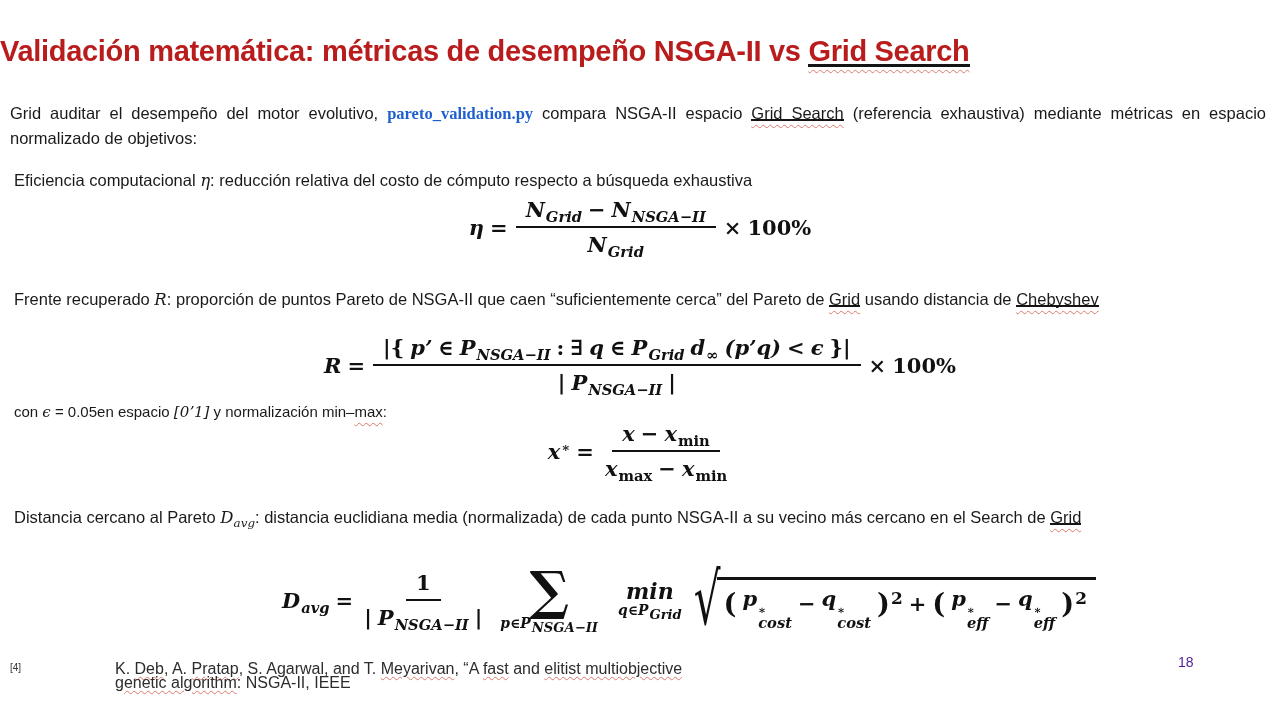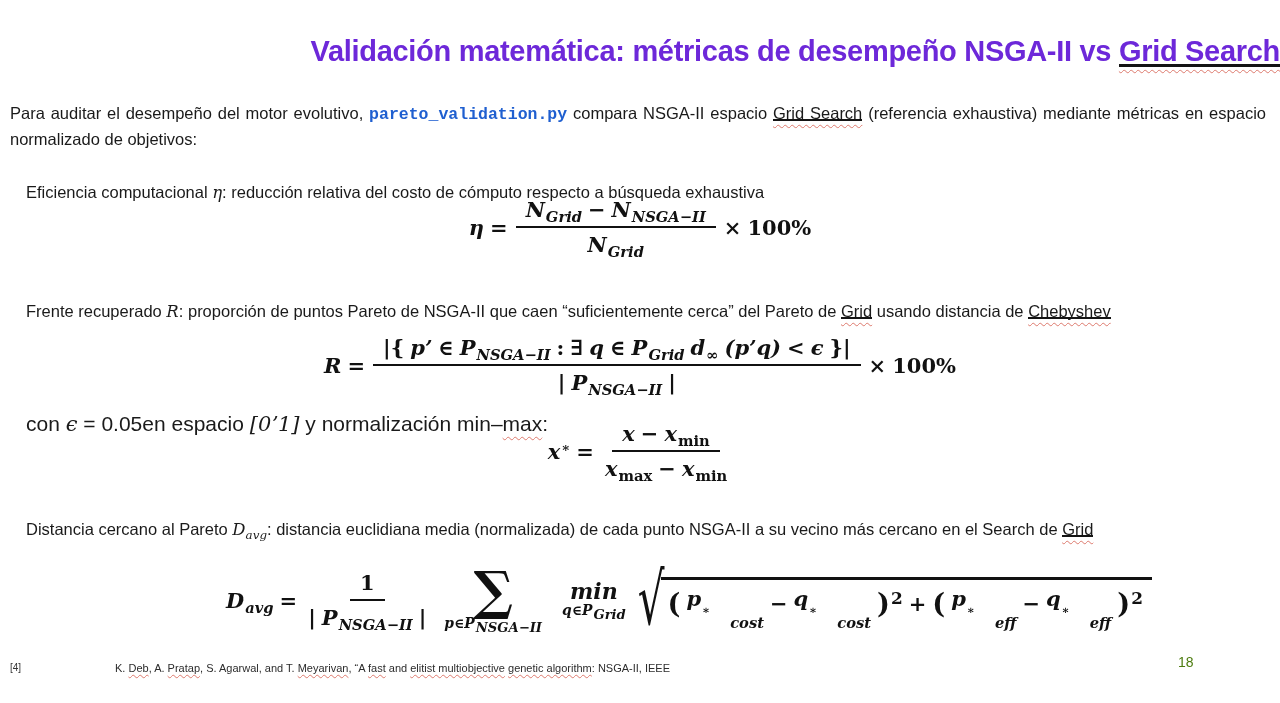--- a/index.html
+++ b/index.html
@@ -2,82 +2,82 @@
 <html><head>
 <meta charset="utf-8">
 <style>
   html,body{margin:0;padding:0;}
   body{width:1280px;height:703px;background:#ffffff;position:relative;overflow:hidden;
        font-family:"Liberation Sans",sans-serif;color:#1a1a1a;}
   .abs{position:absolute;}
 
   
   .b{font-weight:400;}
-  .code{font-family:Liberation Mono, monospace;font-weight:700;color:#1f5fd0;}
+  .code{font-family:Liberation Serif, serif;font-weight:700;color:#1f5fd0;}
   .ser{font-family:"DejaVu Serif",serif;font-style:italic;}
   .rsub{font-size:0.72em;font-style:italic;vertical-align:-0.32em;}
   .u{position:relative;}
   .u::after{content:"";position:absolute;left:0;right:0;bottom:1px;height:1.8px;background:#141414;}
   .sq{text-decoration:underline;text-decoration-style:wavy;text-decoration-color:#dd7a6e;
       text-decoration-thickness:1px;text-underline-offset:5px;}
 
-  .title{top:16px;left:0;right:0;text-align:right;font-size:29px;font-weight:700;
-         letter-spacing:-0.3px;white-space:nowrap;color:#6d28d9;}
+  .title{top:16px;left:0;right:0;text-align:left;font-size:29px;font-weight:700;
+         letter-spacing:-0.3px;white-space:nowrap;color:#b91c1c;}
   .title .u::after{bottom:0;height:3px;}
   .title .sq{text-underline-offset:8px;}
 
   .intro{top:84px;left:10px;width:1256px;font-size:16.5px;line-height:25px;text-align:justify;}
-  .heading{font-size:16.5px;line-height:25px;margin:16px;}
+  .heading{font-size:16.5px;line-height:25px;margin:4px;}
   .h-eta{top:164px;left:10px;width:1245px;}
   .h-front{top:283px;left:10px;width:1240px;}
-  .eps-note{top:395px;left:10px;width:1240px;font-size:21px;}
+  .eps-note{top:395px;left:10px;width:1240px;font-size:15px;}
   .h-dist{top:501px;left:10px;width:1248px;}
 
   .footnote-marker{top:662px;left:10px;font-size:10px;color:#333;}
-  .footnote-text{top:662px;left:115px;width:590px;font-size:11px;line-height:13.5px;color:#2c2c2c;}
+  .footnote-text{top:662px;left:115px;width:590px;font-size:16px;line-height:13.5px;color:#2c2c2c;}
   .footnote-text .sq{text-underline-offset:2px;}
-  .page-number{top:654px;left:1178px;font-size:14px;color:#4d7c0f;}
+  .page-number{top:654px;left:1178px;font-size:14px;color:#4c1d95;}
 
   
   .formula{position:absolute;left:0;right:0;display:flex;justify-content:center;align-items:center;
            font-family:"DejaVu Serif",serif;font-weight:700;color:#111;}
   .f-eta{top:192px;height:70px;font-size:21px;}
   .f-front{top:328px;height:74px;font-size:21px;}
   .f-norm{top:417px;height:68px;font-size:21px;}
   .f-dist{top:548px;height:104px;font-size:21px;padding-left:95px;}
   .tok{display:inline-flex;align-items:baseline;margin:0 3px;white-space:pre;}
   .mi{font-style:italic;}
   .mo{font-style:normal;}
   .big{font-size:1.3em;line-height:1;}
   .msub{font-size:0.7em;font-style:italic;transform:translateY(0.33em);margin-left:1px;}
   .msub.up{font-style:normal;}
   .exp{font-size:0.62em;font-style:normal;transform:translateY(-0.55em);margin-left:1px;}
   .supsub{display:inline-flex;flex-direction:column;align-items:flex-start;line-height:0.95;
           transform:translateY(0.40em);margin-left:1px;}
   .supsub .s1{font-size:0.55em;font-style:normal;}
-  .supsub .s2{font-size:0.7em;font-style:italic;margin-left:28px;}
+  .supsub .s2{font-size:0.7em;font-style:italic;}
   .frac{display:inline-flex;flex-direction:column;align-items:center;margin:0 5px;}
   .num{display:block;border-bottom:2.5px solid #111;padding:0 7px 4px;text-align:center;white-space:nowrap;}
   .den{display:block;padding-top:4px;text-align:center;white-space:nowrap;}
   .bigop{display:inline-flex;flex-direction:column;align-items:center;margin:0 7px;line-height:1;}
   .bop{font-size:2.5em;line-height:0.85;font-style:normal;}
   .bop.word{font-size:1.05em;font-style:italic;}
   .bunder{font-size:0.66em;margin-top:4px;white-space:nowrap;}
   .bunder .msub{font-size:0.95em;}
   .sqrt{display:inline-flex;align-items:center;margin-left:2px;}
   .rad{font-size:2em;font-weight:400;transform:scaleY(1.7);margin-right:-4px;line-height:1;}
   .radbody{border-top:3px solid #111;padding:6px 6px 2px 4px;display:inline-flex;align-items:center;white-space:nowrap;}
 </style>
 </head>
 <body>
 
 <div>
   <h1 class="abs title"><span>Validación matemática: métricas de desempeño NSGA-II vs </span><span class="u sq">Grid Search</span></h1>
 
-  <p class="abs intro"><span>Para auditar el desempeño del motor evolutivo, </span><span class="code">pareto_validation.py</span><span> compara </span><span class="b">NSGA-II</span><span> espacio </span><span class="b u sq">Grid Search</span><span> (referencia exhaustiva) mediante métricas en espacio normalizado de objetivos:</span></p>
+  <p class="abs intro"><span>Grid auditar el desempeño del motor evolutivo, </span><span class="code">pareto_validation.py</span><span> compara </span><span class="b">NSGA-II</span><span> espacio </span><span class="b u sq">Grid Search</span><span> (referencia exhaustiva) mediante métricas en espacio normalizado de objetivos:</span></p>
 
   <p class="abs heading h-eta"><span class="b">Eficiencia computacional </span><span class="ser">η</span><span>: reducción relativa del costo de cómputo respecto a búsqueda exhaustiva</span></p>
   <div class="formula f-eta">
       <span class="tok mi">η</span>
       <span class="tok mo">=</span>
       <span class="frac">
         <span class="num"><span class="tok mi">N<span class="msub">Grid</span></span><span class="tok mo">−</span><span class="tok mi">N<span class="msub">NSGA−II</span></span></span>
         <span class="den"><span class="tok mi">N<span class="msub">Grid</span></span></span>
       </span>
       <span class="tok mo">×</span>

